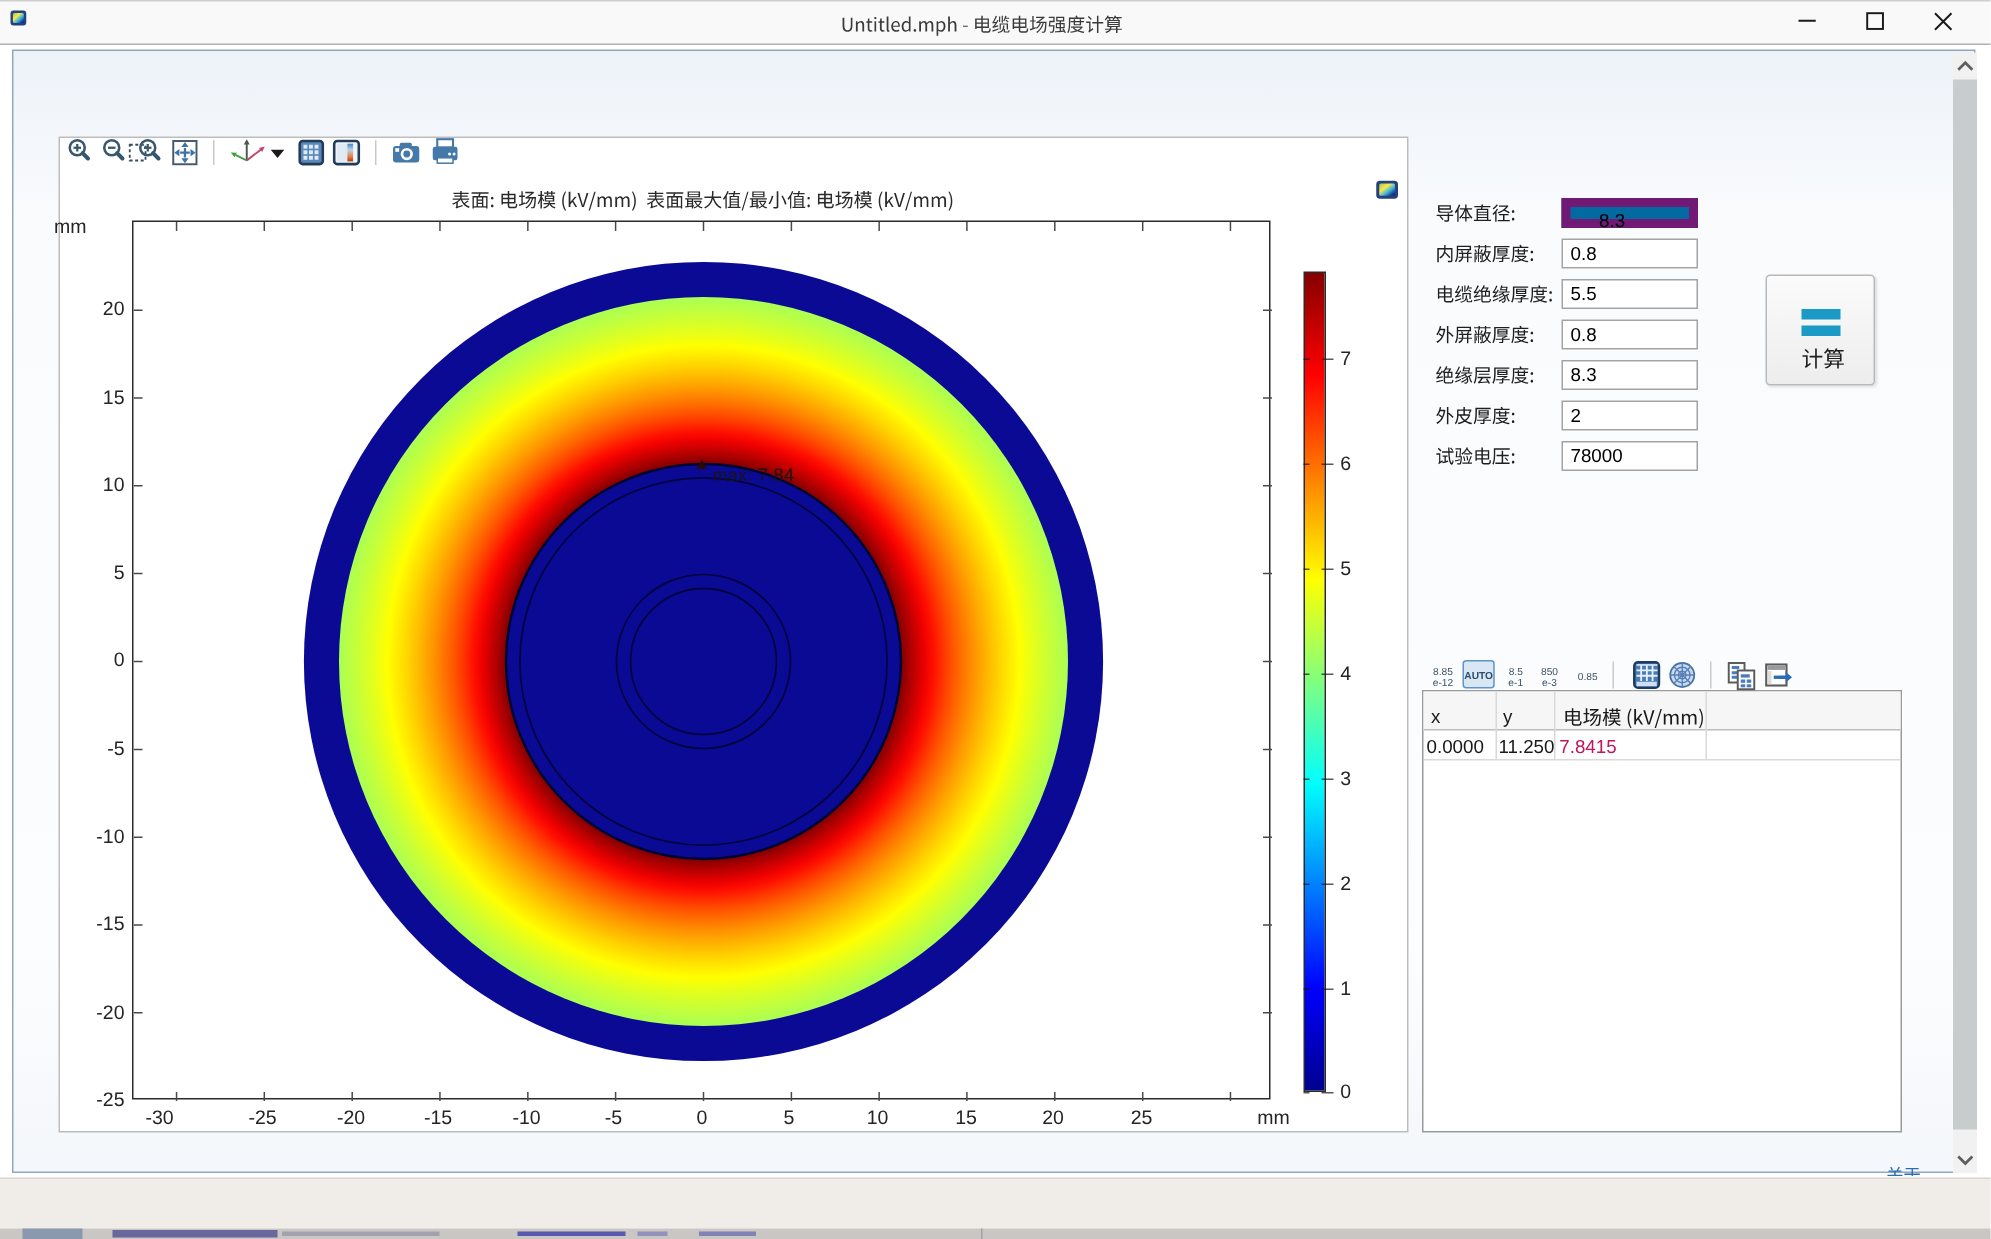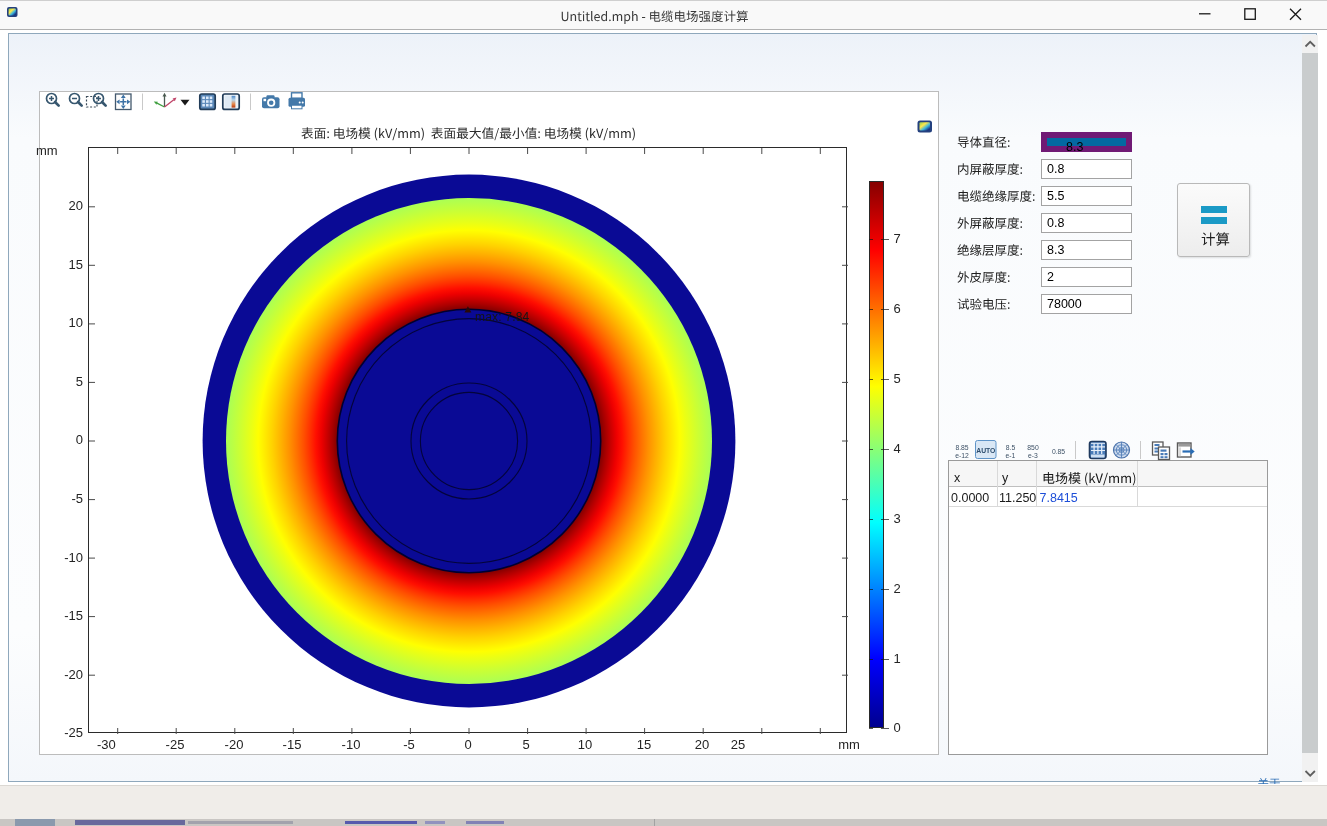--- a/index.html
+++ b/index.html
@@ -59,21 +59,21 @@
 <div style="position:absolute;font:13px 'Liberation Sans',sans-serif;color:#242424;left:155px;width:40px;text-align:center;top:736.5px;">-25</div>
 <div style="position:absolute;font:13px 'Liberation Sans',sans-serif;color:#242424;left:214px;width:40px;text-align:center;top:736.5px;">-20</div>
 <div style="position:absolute;font:13px 'Liberation Sans',sans-serif;color:#242424;left:272px;width:40px;text-align:center;top:736.5px;">-15</div>
 <div style="position:absolute;font:13px 'Liberation Sans',sans-serif;color:#242424;left:331px;width:40px;text-align:center;top:736.5px;">-10</div>
 <div style="position:absolute;font:13px 'Liberation Sans',sans-serif;color:#242424;left:389px;width:40px;text-align:center;top:736.5px;">-5</div>
 <div style="position:absolute;font:13px 'Liberation Sans',sans-serif;color:#242424;left:448px;width:40px;text-align:center;top:736.5px;">0</div>
 <div style="position:absolute;font:13px 'Liberation Sans',sans-serif;color:#242424;left:506px;width:40px;text-align:center;top:736.5px;">5</div>
 <div style="position:absolute;font:13px 'Liberation Sans',sans-serif;color:#242424;left:565px;width:40px;text-align:center;top:736.5px;">10</div>
 <div style="position:absolute;font:13px 'Liberation Sans',sans-serif;color:#242424;left:624px;width:40px;text-align:center;top:736.5px;">15</div>
 <div style="position:absolute;font:13px 'Liberation Sans',sans-serif;color:#242424;left:682px;width:40px;text-align:center;top:736.5px;">20</div>
-<div style="position:absolute;font:13px 'Liberation Sans',sans-serif;color:#242424;left:718px;width:40px;text-align:center;top:736.5px;">25</div>
+<div style="position:absolute;font:13px 'Liberation Sans',sans-serif;color:#242424;left:741px;width:40px;text-align:center;top:736.5px;">25</div>
 <div style="position:absolute;font:13px 'Liberation Sans',sans-serif;color:#242424;left:829px;width:40px;text-align:center;top:736.5px;">mm</div>
 <div style="position:absolute;font:13px 'Liberation Sans',sans-serif;color:#242424;left:36px;top:143px;font-size:13px;">mm</div>
 <div style="position:absolute;left:869px;top:181px;width:15px;height:547px;background:linear-gradient(to top, rgb(0,0,143) 0%, rgb(0,0,255) 12.5%, rgb(0,255,255) 37.5%, rgb(255,255,0) 62.5%, rgb(255,0,0) 87.5%, rgb(134,0,0) 100%);border:1px solid #2a2a2a;"></div>
 <div style="position:absolute;font:13px 'Liberation Sans',sans-serif;color:#242424;left:893.5px;top:720px;">0</div>
 <div style="position:absolute;left:869px;top:728px;width:4px;height:1px;background:rgba(20,20,20,.7)"></div>
 <div style="position:absolute;left:881px;top:728px;width:8px;height:1px;background:rgba(20,20,20,.7)"></div>
 <div style="position:absolute;font:13px 'Liberation Sans',sans-serif;color:#242424;left:893.5px;top:651px;">1</div>
 <div style="position:absolute;left:869px;top:659px;width:4px;height:1px;background:rgba(20,20,20,.7)"></div>
 <div style="position:absolute;left:881px;top:659px;width:8px;height:1px;background:rgba(20,20,20,.7)"></div>
 <div style="position:absolute;font:13px 'Liberation Sans',sans-serif;color:#242424;left:893.5px;top:581px;">2</div>
@@ -107,21 +107,21 @@
 <div style="position:absolute;left:948px;top:460px;width:320px;height:295px;background:#fff;border:1px solid #9a9a9a;"></div>
 <div style="position:absolute;left:949px;top:461px;width:318px;height:26px;background:#f6f6f6;border-bottom:1px solid #bfbfbf;"></div>
 <div style="position:absolute;left:997px;top:461px;width:1px;height:45px;background:#d9d9d9;"></div>
 <div style="position:absolute;left:1036px;top:461px;width:1px;height:45px;background:#d9d9d9;"></div>
 <div style="position:absolute;left:1137px;top:461px;width:1px;height:45px;background:#d9d9d9;"></div>
 <div style="position:absolute;left:949px;top:505.8px;width:318px;height:1px;background:#d9d9d9;"></div>
 <div style="position:absolute;font:12.5px 'Liberation Sans',sans-serif;color:#1a1a1a;left:954px;top:471px;">x</div>
 <div style="position:absolute;font:12.5px 'Liberation Sans',sans-serif;color:#1a1a1a;left:1002px;top:471px;">y</div>
 <div style="position:absolute;font:12.5px 'Liberation Sans',sans-serif;color:#1a1a1a;left:951px;top:490.5px;">0.0000</div>
 <div style="position:absolute;font:12.5px 'Liberation Sans',sans-serif;color:#1a1a1a;left:999px;top:490.5px;">11.250</div>
-<div style="position:absolute;font:12.5px 'Liberation Sans',sans-serif;color:#1d4ed8;left:1039.5px;top:490.5px;">7.8415</div>
+<div style="position:absolute;font:12.5px 'Liberation Sans',sans-serif;color:#be185d;left:1039.5px;top:490.5px;">7.8415</div>
 <div style="position:absolute;left:0;top:785px;width:1327px;height:34px;background:#f0ede9;border-top:1px solid #dbd8d3;"></div>
 <div style="position:absolute;left:0;top:819px;width:1327px;height:7px;background:#c9c6c3;"></div>
 <div style="position:absolute;left:15px;top:819px;width:40px;height:7px;background:#8a99ad;"></div>
 <div style="position:absolute;left:75px;top:820px;width:110px;height:4.5px;background:rgba(40,42,130,.6);"></div>
 <div style="position:absolute;left:188px;top:821px;width:105px;height:3px;background:rgba(90,94,130,.35);"></div>
 <div style="position:absolute;left:345px;top:820.5px;width:72px;height:3px;background:rgba(48,53,165,.75);"></div>
 <div style="position:absolute;left:425px;top:821px;width:20px;height:2.5px;background:rgba(98,103,185,.55);"></div>
 <div style="position:absolute;left:466px;top:820.5px;width:38px;height:3px;background:rgba(70,75,170,.55);"></div>
 <div style="position:absolute;left:654px;top:819px;width:1px;height:7px;background:#a2a2a2;"></div>
 <svg style="position:absolute;left:0;top:0;z-index:50;pointer-events:none" width="1327" height="826" viewBox="0 0 1327 826">

